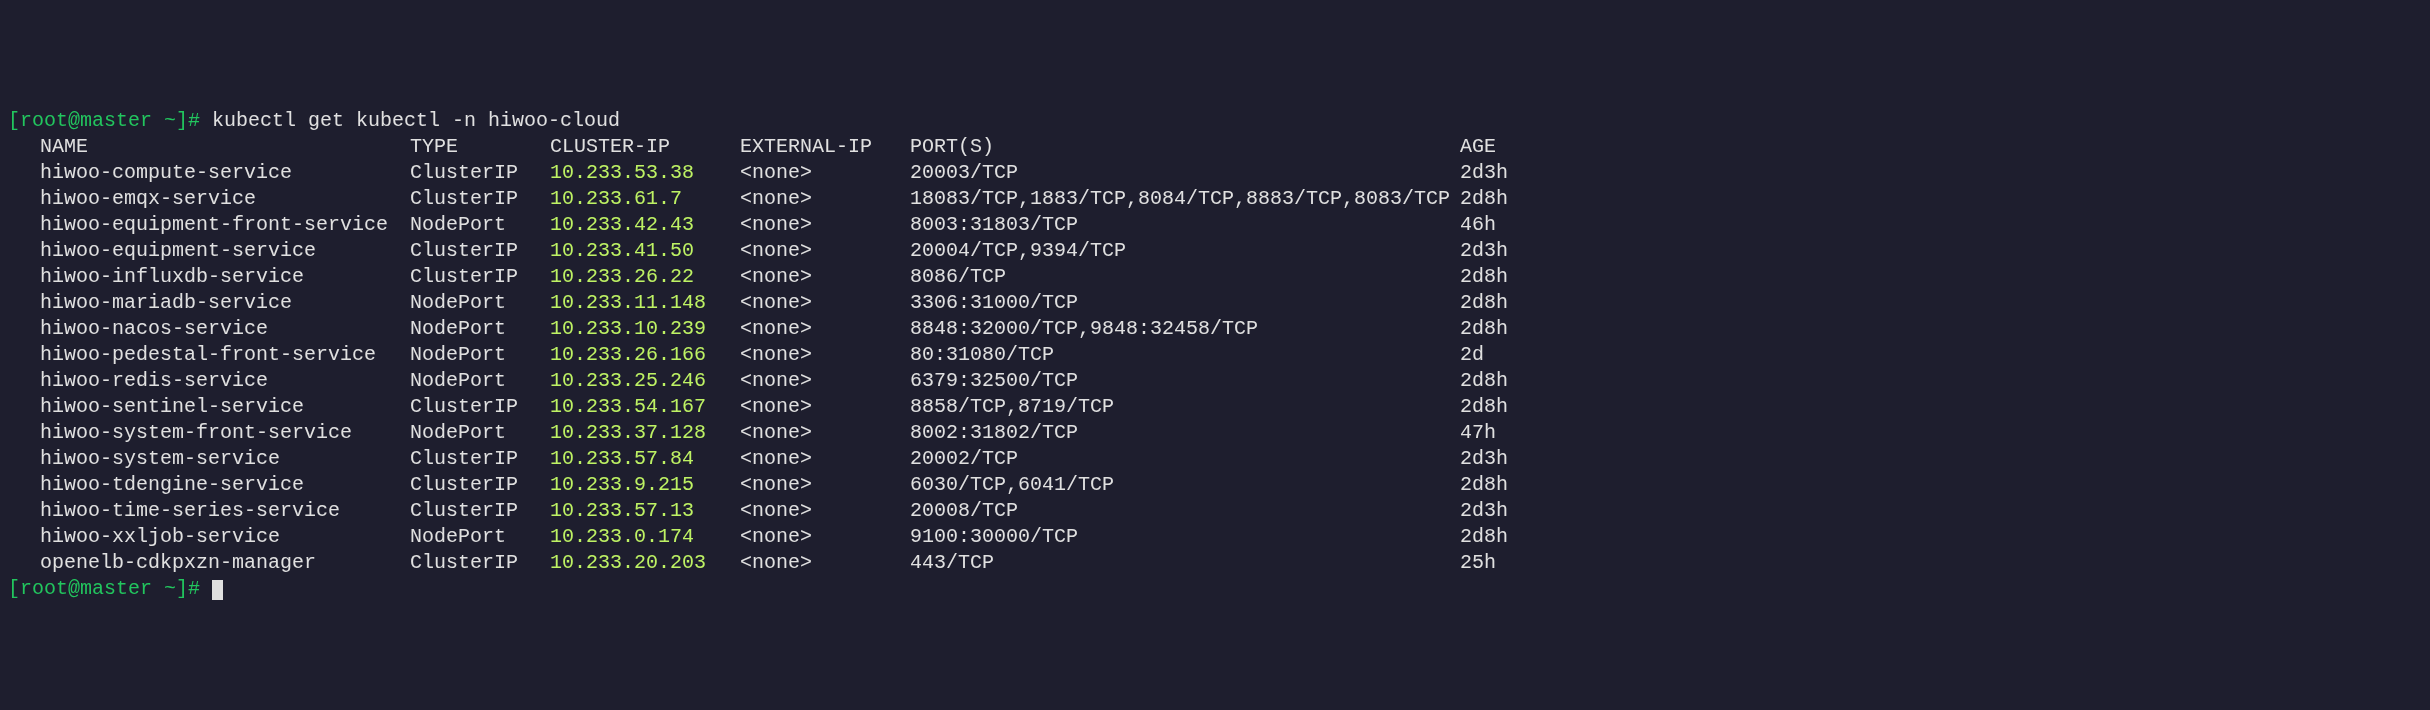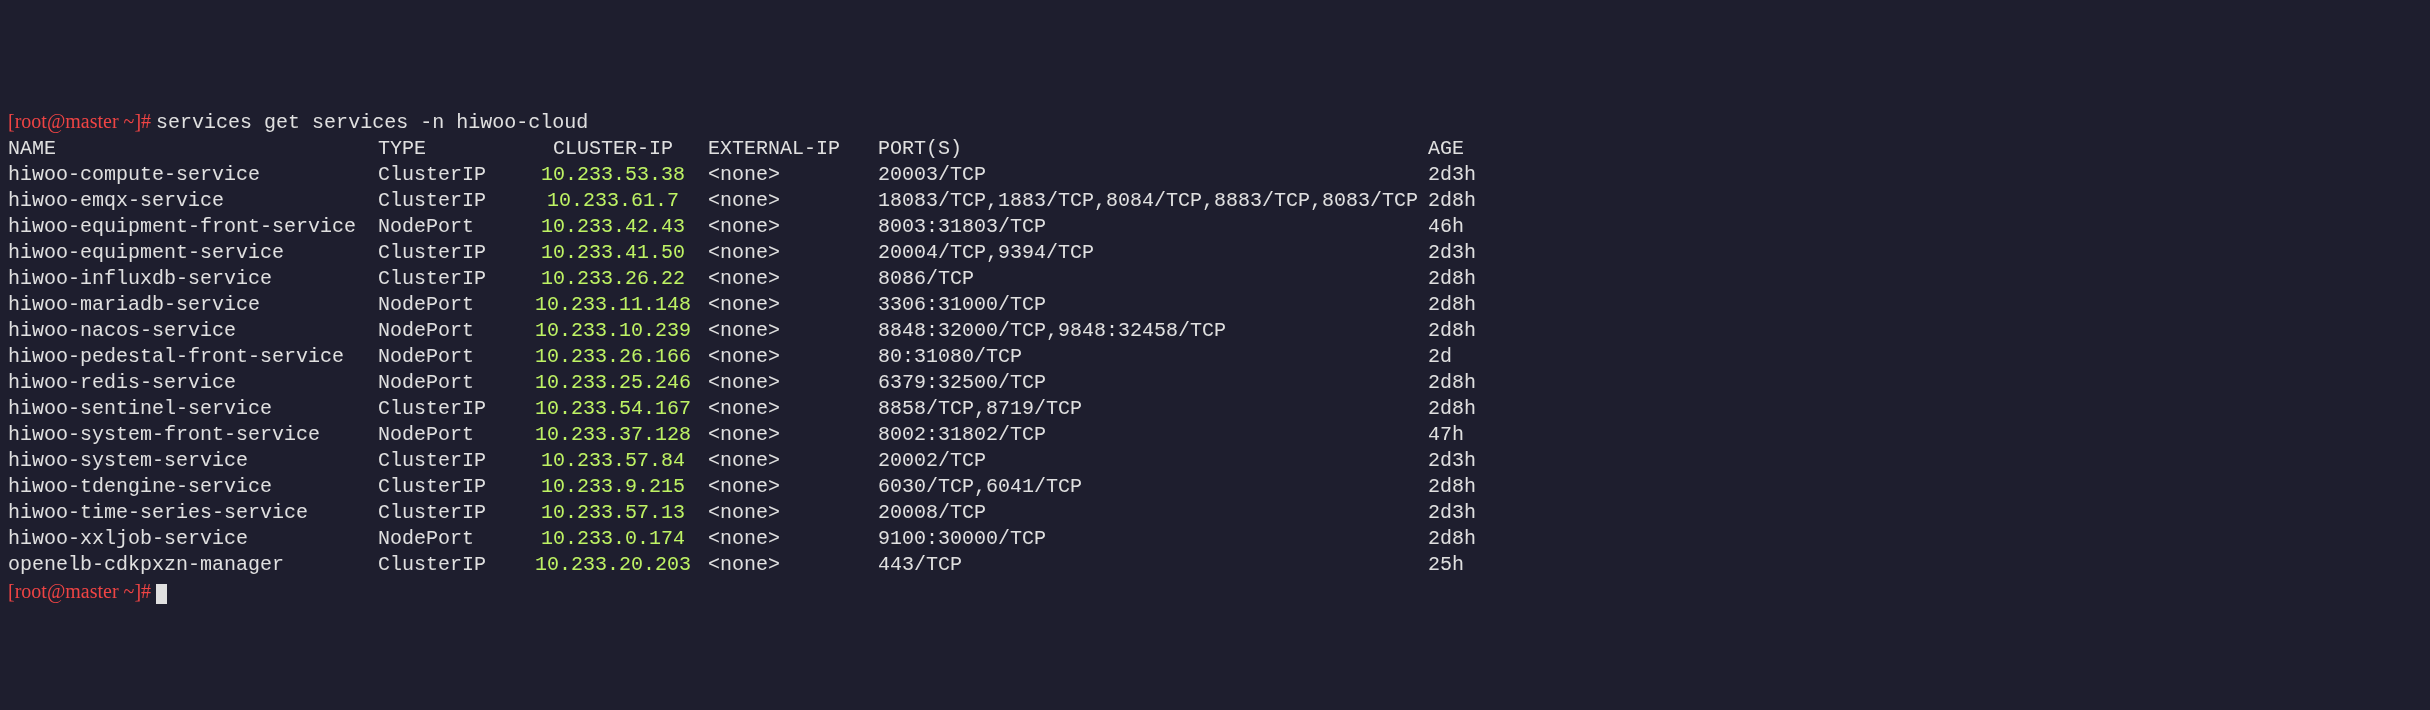--- a/index.html
+++ b/index.html
@@ -11,45 +11,44 @@
       background-color: #1e1e2e;
       color: #e0e0e0;
       font-family: 'Consolas', 'Monaco', 'Courier New', monospace;
       font-size: 20px;
       line-height: 1.3;
       padding: 4px 8px;
       white-space: pre;
       overflow-x: auto;
     }
     .prompt {
-      color: #ef4444;
-      font-family: Liberation Serif, serif;
+      color: #22c55e;
     }
     .command {
       color: #e0e0e0;
     }
     .header {
       color: #e0e0e0;
       font-weight: normal;
     }
     .row {
       display: flex;
+      margin-left: 32px;
     }
     .col-name {
       width: 370px;
       flex-shrink: 0;
     }
     .col-type {
       width: 140px;
       flex-shrink: 0;
     }
     .col-clusterip {
       width: 190px;
       flex-shrink: 0;
-      text-align: center;
     }
     .col-externalip {
       width: 170px;
       flex-shrink: 0;
     }
     .col-ports {
       width: 550px;
       flex-shrink: 0;
       font-family: Liberation Mono, monospace;
     }
@@ -65,17 +64,17 @@
       height: 20px;
       background-color: #e0e0e0;
       vertical-align: text-bottom;
     }
   </style>
 </head>
 <body>
 
 
 
-<div><span class="prompt">[root@master ~]# </span><span class="command">services get services -n hiwoo-cloud</span>
+<div><span class="prompt">[root@master ~]# </span><span class="command">kubectl get kubectl -n hiwoo-cloud</span>
 <div class="row header"><span class="col-name">NAME</span><span class="col-type">TYPE</span><span class="col-clusterip">CLUSTER-IP</span><span class="col-externalip">EXTERNAL-IP</span><span class="col-ports">PORT(S)</span><span class="col-age">AGE</span></div><div id="rows"><div class="row"><span class="col-name">hiwoo-compute-service</span><span class="col-type">ClusterIP</span><span class="col-clusterip ip">10.233.53.38</span><span class="col-externalip">&lt;none&gt;</span><span class="col-ports">20003/TCP</span><span class="col-age">2d3h</span></div><div class="row"><span class="col-name">hiwoo-emqx-service</span><span class="col-type">ClusterIP</span><span class="col-clusterip ip">10.233.61.7</span><span class="col-externalip">&lt;none&gt;</span><span class="col-ports">18083/TCP,1883/TCP,8084/TCP,8883/TCP,8083/TCP</span><span class="col-age">2d8h</span></div><div class="row"><span class="col-name">hiwoo-equipment-front-service</span><span class="col-type">NodePort</span><span class="col-clusterip ip">10.233.42.43</span><span class="col-externalip">&lt;none&gt;</span><span class="col-ports">8003:31803/TCP</span><span class="col-age">46h</span></div><div class="row"><span class="col-name">hiwoo-equipment-service</span><span class="col-type">ClusterIP</span><span class="col-clusterip ip">10.233.41.50</span><span class="col-externalip">&lt;none&gt;</span><span class="col-ports">20004/TCP,9394/TCP</span><span class="col-age">2d3h</span></div><div class="row"><span class="col-name">hiwoo-influxdb-service</span><span class="col-type">ClusterIP</span><span class="col-clusterip ip">10.233.26.22</span><span class="col-externalip">&lt;none&gt;</span><span class="col-ports">8086/TCP</span><span class="col-age">2d8h</span></div><div class="row"><span class="col-name">hiwoo-mariadb-service</span><span class="col-type">NodePort</span><span class="col-clusterip ip">10.233.11.148</span><span class="col-externalip">&lt;none&gt;</span><span class="col-ports">3306:31000/TCP</span><span class="col-age">2d8h</span></div><div class="row"><span class="col-name">hiwoo-nacos-service</span><span class="col-type">NodePort</span><span class="col-clusterip ip">10.233.10.239</span><span class="col-externalip">&lt;none&gt;</span><span class="col-ports">8848:32000/TCP,9848:32458/TCP</span><span class="col-age">2d8h</span></div><div class="row"><span class="col-name">hiwoo-pedestal-front-service</span><span class="col-type">NodePort</span><span class="col-clusterip ip">10.233.26.166</span><span class="col-externalip">&lt;none&gt;</span><span class="col-ports">80:31080/TCP</span><span class="col-age">2d</span></div><div class="row"><span class="col-name">hiwoo-redis-service</span><span class="col-type">NodePort</span><span class="col-clusterip ip">10.233.25.246</span><span class="col-externalip">&lt;none&gt;</span><span class="col-ports">6379:32500/TCP</span><span class="col-age">2d8h</span></div><div class="row"><span class="col-name">hiwoo-sentinel-service</span><span class="col-type">ClusterIP</span><span class="col-clusterip ip">10.233.54.167</span><span class="col-externalip">&lt;none&gt;</span><span class="col-ports">8858/TCP,8719/TCP</span><span class="col-age">2d8h</span></div><div class="row"><span class="col-name">hiwoo-system-front-service</span><span class="col-type">NodePort</span><span class="col-clusterip ip">10.233.37.128</span><span class="col-externalip">&lt;none&gt;</span><span class="col-ports">8002:31802/TCP</span><span class="col-age">47h</span></div><div class="row"><span class="col-name">hiwoo-system-service</span><span class="col-type">ClusterIP</span><span class="col-clusterip ip">10.233.57.84</span><span class="col-externalip">&lt;none&gt;</span><span class="col-ports">20002/TCP</span><span class="col-age">2d3h</span></div><div class="row"><span class="col-name">hiwoo-tdengine-service</span><span class="col-type">ClusterIP</span><span class="col-clusterip ip">10.233.9.215</span><span class="col-externalip">&lt;none&gt;</span><span class="col-ports">6030/TCP,6041/TCP</span><span class="col-age">2d8h</span></div><div class="row"><span class="col-name">hiwoo-time-series-service</span><span class="col-type">ClusterIP</span><span class="col-clusterip ip">10.233.57.13</span><span class="col-externalip">&lt;none&gt;</span><span class="col-ports">20008/TCP</span><span class="col-age">2d3h</span></div><div class="row"><span class="col-name">hiwoo-xxljob-service</span><span class="col-type">NodePort</span><span class="col-clusterip ip">10.233.0.174</span><span class="col-externalip">&lt;none&gt;</span><span class="col-ports">9100:30000/TCP</span><span class="col-age">2d8h</span></div><div class="row"><span class="col-name">openelb-cdkpxzn-manager</span><span class="col-type">ClusterIP</span><span class="col-clusterip ip">10.233.20.203</span><span class="col-externalip">&lt;none&gt;</span><span class="col-ports">443/TCP</span><span class="col-age">25h</span></div></div><span class="prompt">[root@master ~]# </span><span class="cursor"></span></div>
 
 
 
 
 </body></html>

